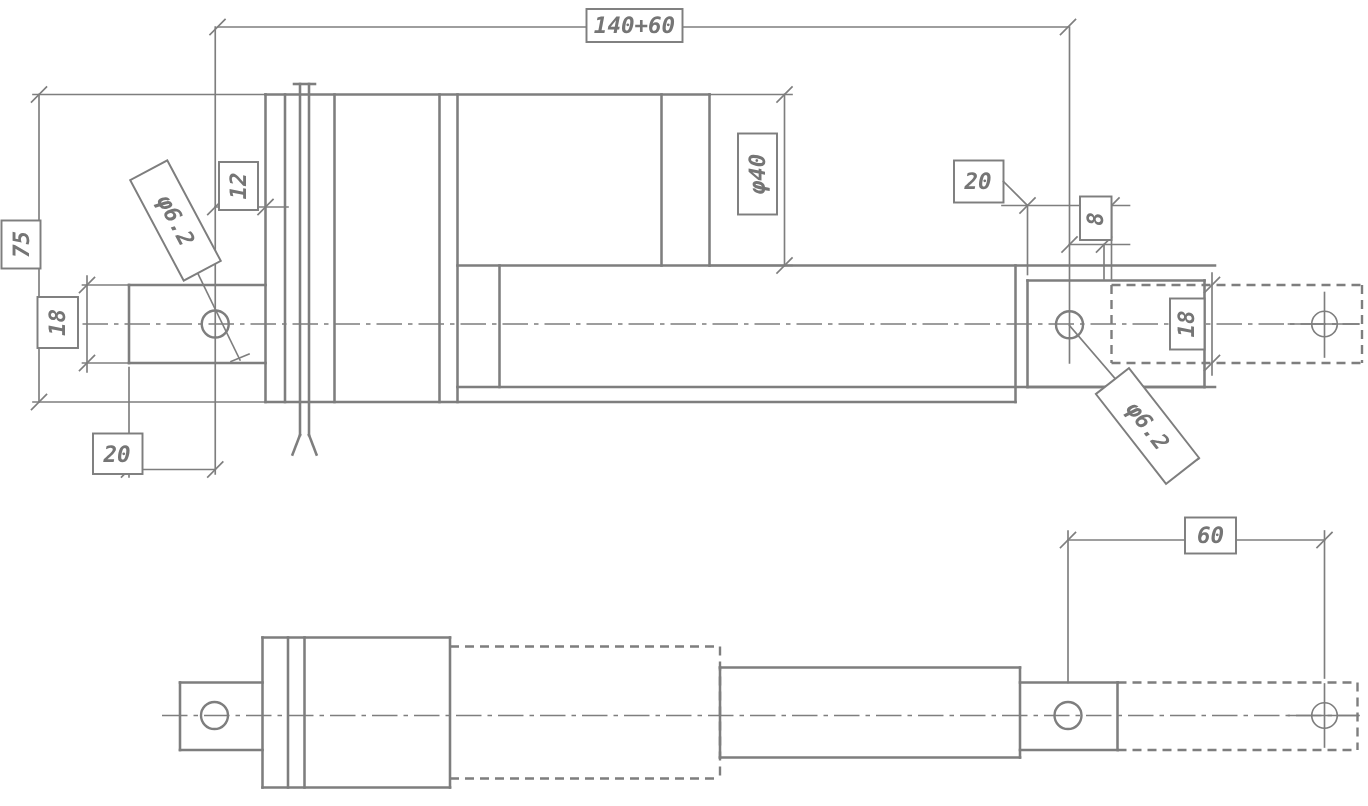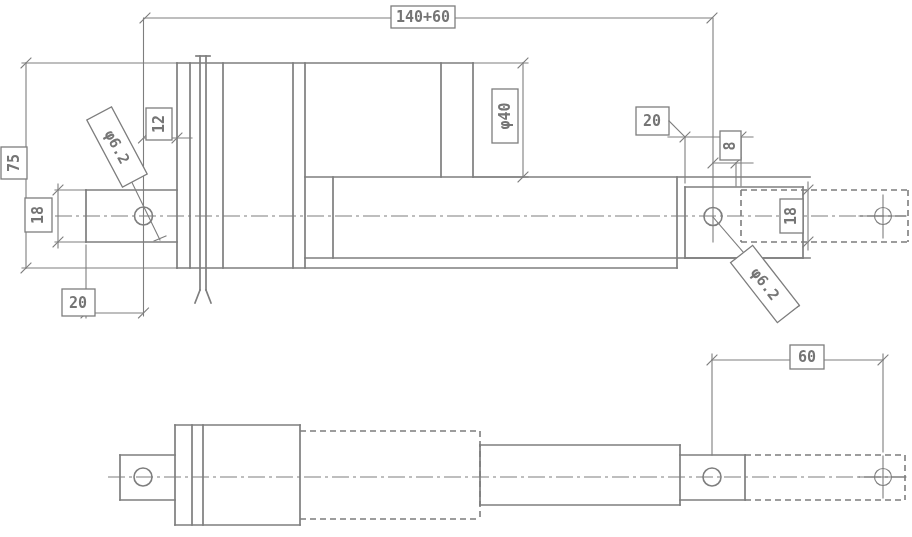--- a/index.html
+++ b/index.html
@@ -1,17 +1,17 @@
 <!DOCTYPE html>
 <html><head>
 <meta charset="utf-8">
 <style>
   html,body{margin:0;padding:0;background:#fff;}
   .stage{position:relative;width:912px;height:537px;background:#fff;overflow:hidden;
-         font-family:"DejaVu Sans Mono","Liberation Mono",monospace;}
+         font-family:"DejaVu Sans Mono","Liberation Mono",monospace;font-style:italic;}
   svg{display:block}
   
   .ol{stroke:#7e7e7e;stroke-width:1.7;fill:none;stroke-linecap:square;}
   .thin{stroke:#7e7e7e;stroke-width:1.1;fill:none;stroke-linecap:square;}
   .dash{stroke:#7e7e7e;stroke-width:1.6;fill:none;stroke-dasharray:6 4;}
   .cline{stroke:#7e7e7e;stroke-width:1.1;fill:none;stroke-dasharray:17 4 3 4;}
   .hole{stroke:#7e7e7e;stroke-width:1.6;fill:none;}
   .lblbox{fill:#ffffff;stroke:#7e7e7e;stroke-width:1.3;}
   text.dim{font-family:"DejaVu Sans Mono","Liberation Mono",monospace;
            font-size:15px;font-weight:bold;fill:#757575;

